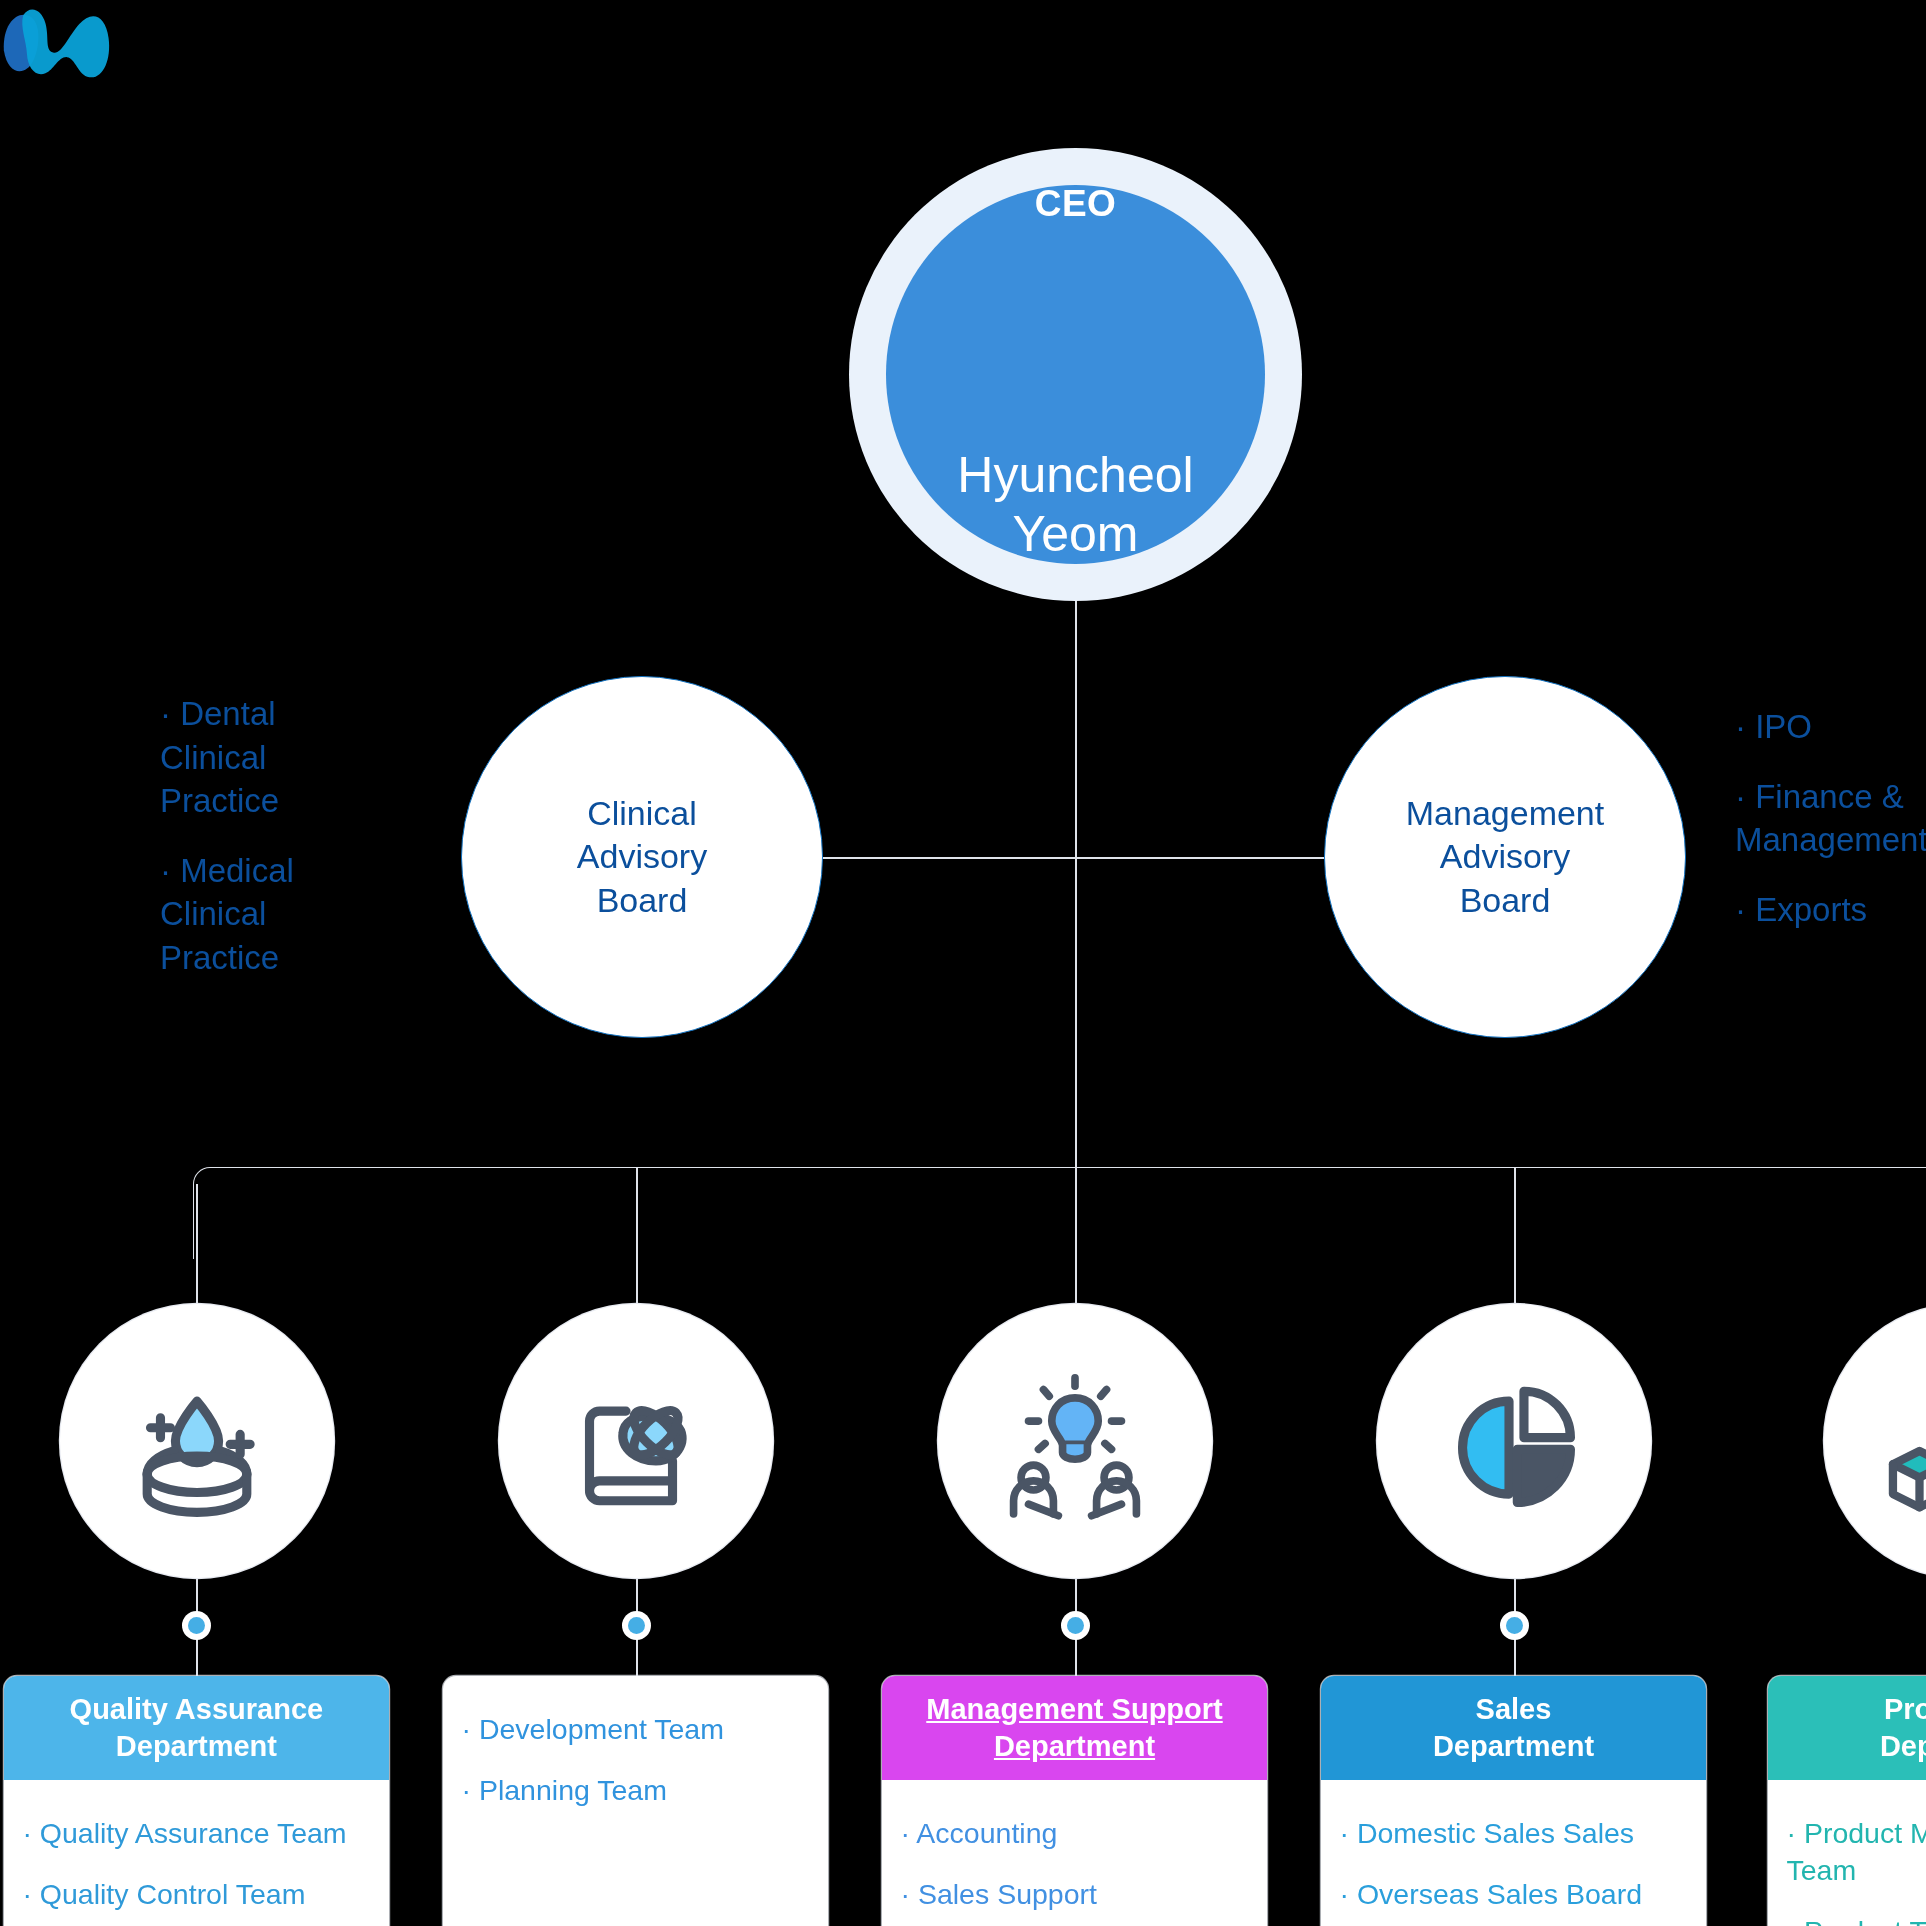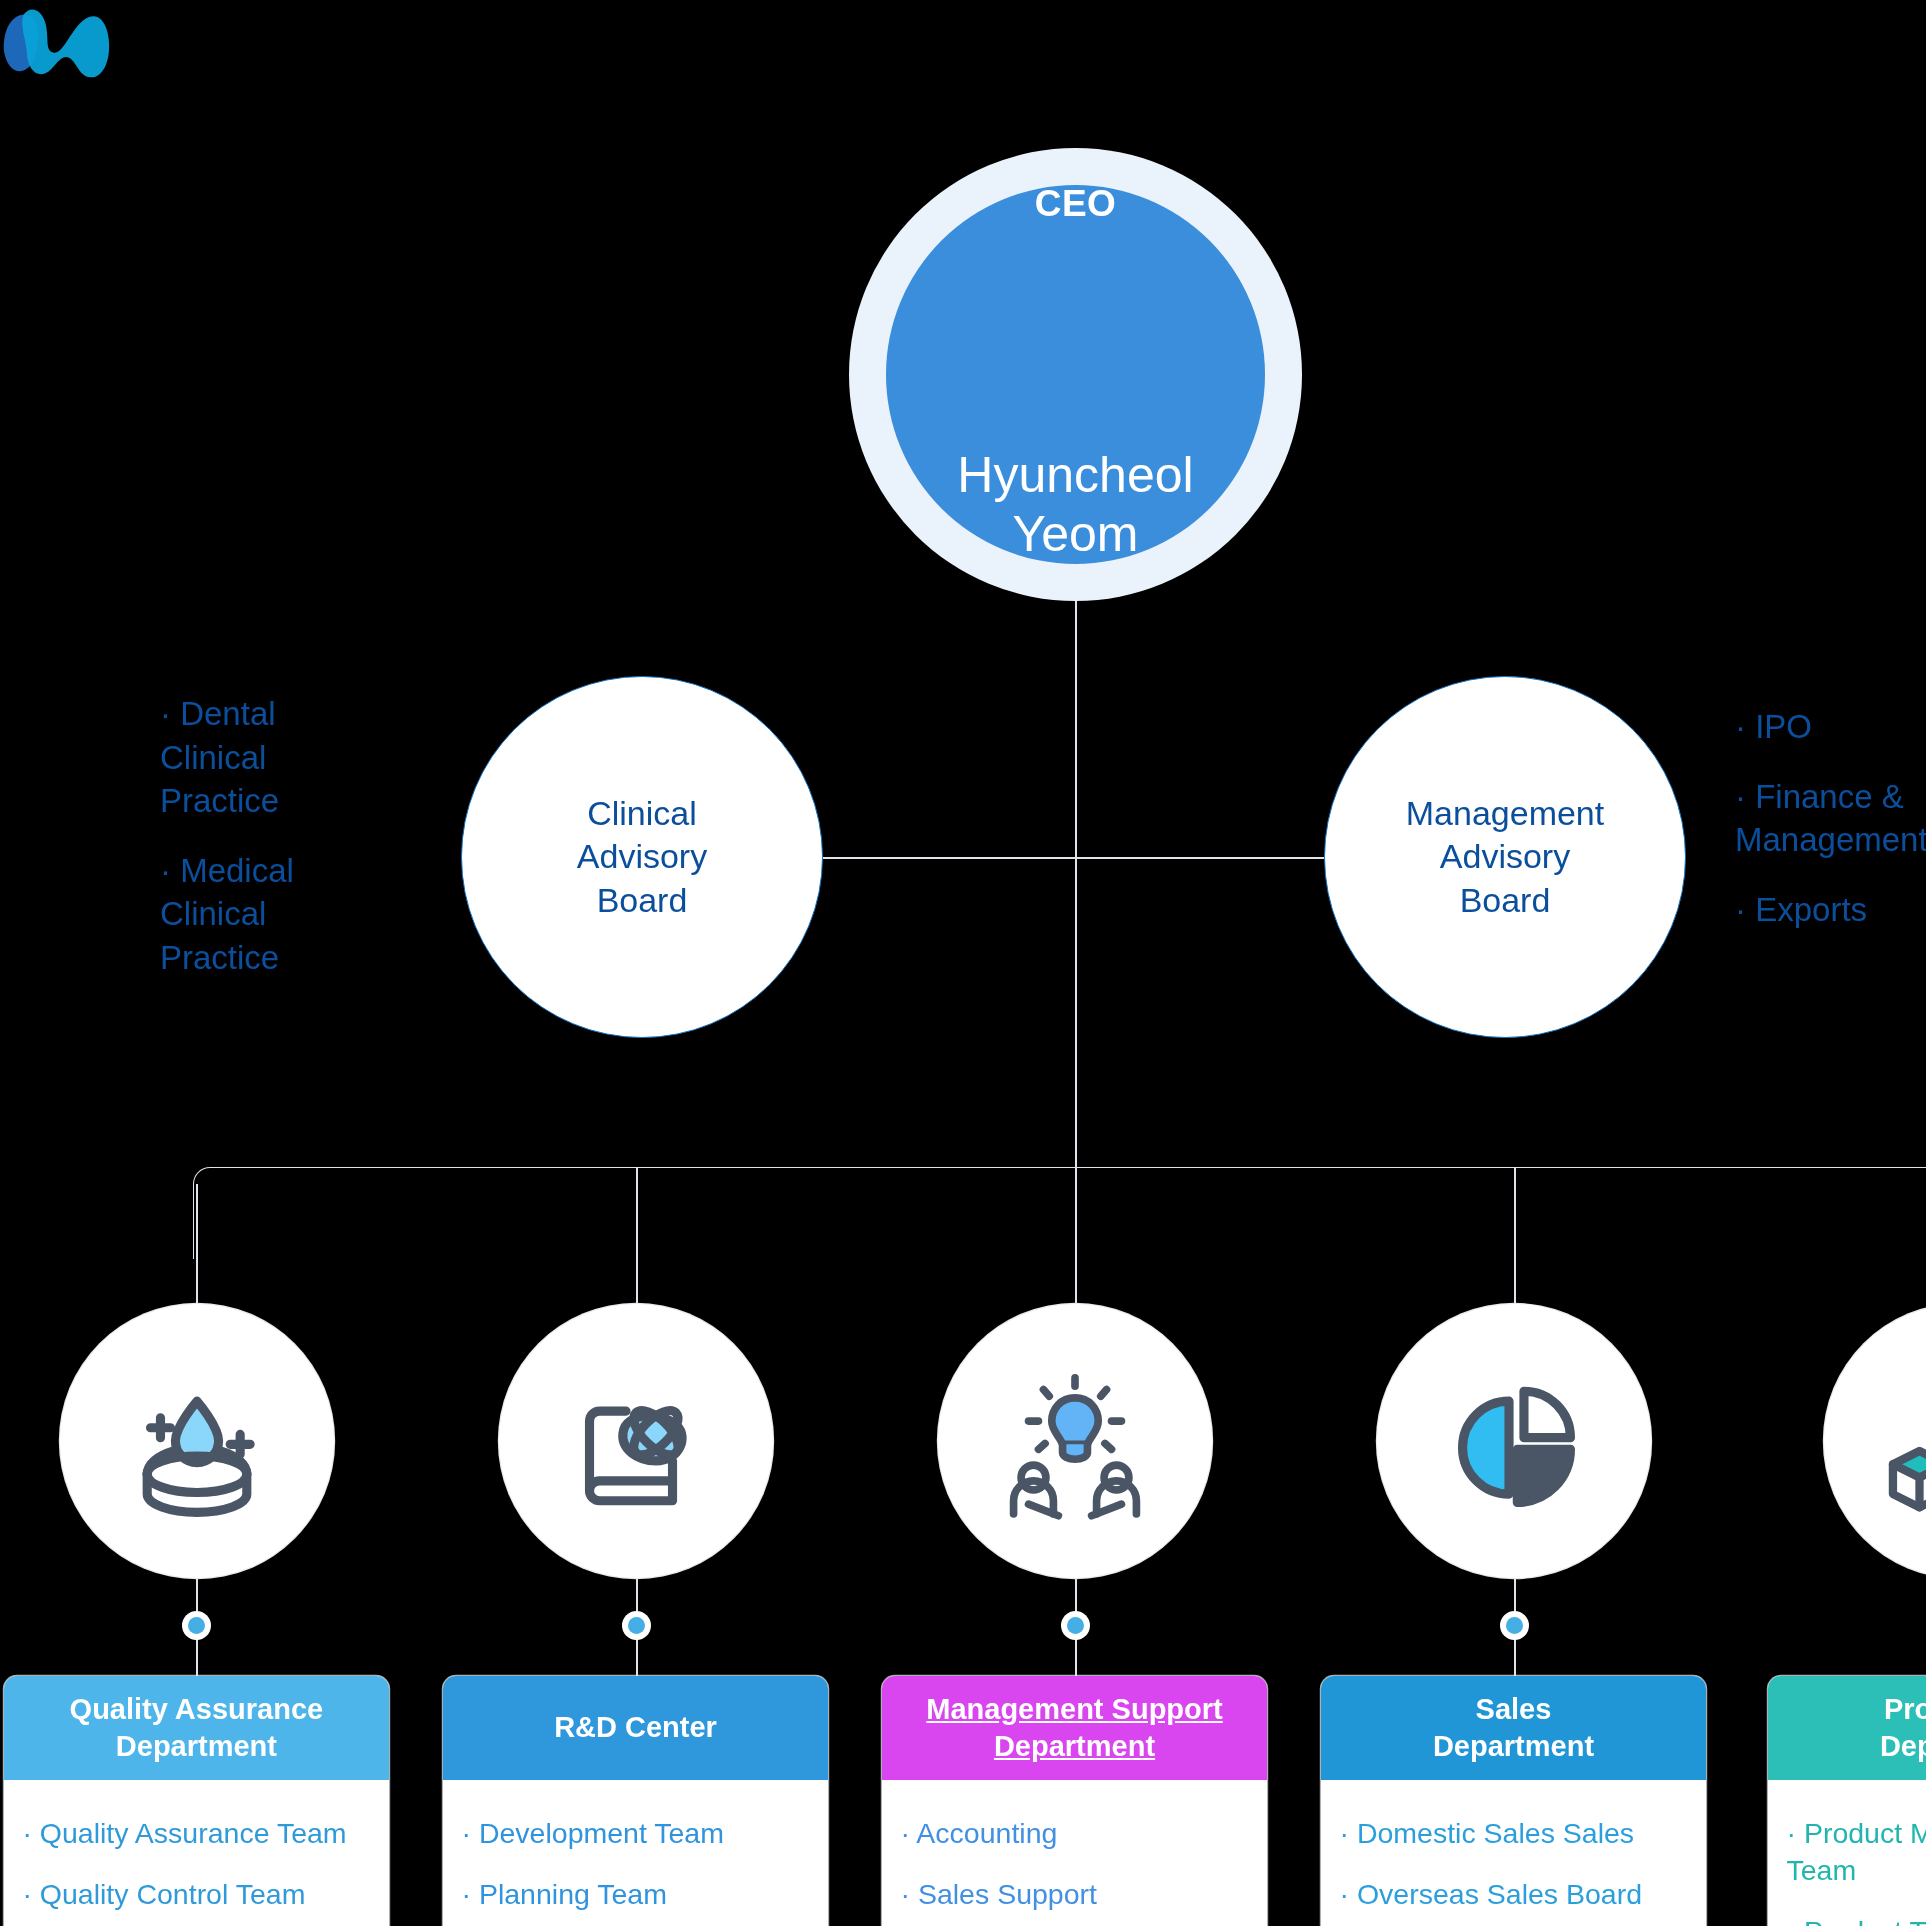--- a/index.html
+++ b/index.html
@@ -292,25 +292,20 @@
     </div>
   </div>
   <div class="card-body" style="color:#2F9AD9;">
     <div class="li"><span>·</span> <span>Quality Assurance Team</span></div>
     <div class="li"><span>·</span> <span>Quality Control Team</span></div>
 
   </div>
 </div>
 
 <div class="abs card" style="left:443px;top:1676px;height:769px;">
-  <div class="card-head" style="background:#2F97DC;">
-    <div>
-      <div>R&amp;D Center</div>
-    </div>
-  </div>
   <div class="card-body" style="color:#3093DE;">
     <div class="li"><span>·</span> <span>Development Team</span></div>
     <div class="li"><span>·</span> <span>Planning Team</span></div>
 
   </div>
 </div>
 
 <div class="abs card" style="left:882px;top:1676px;height:769px;">
   <div class="card-head" style="background:#d946ef;text-decoration:underline;">
     <div>

